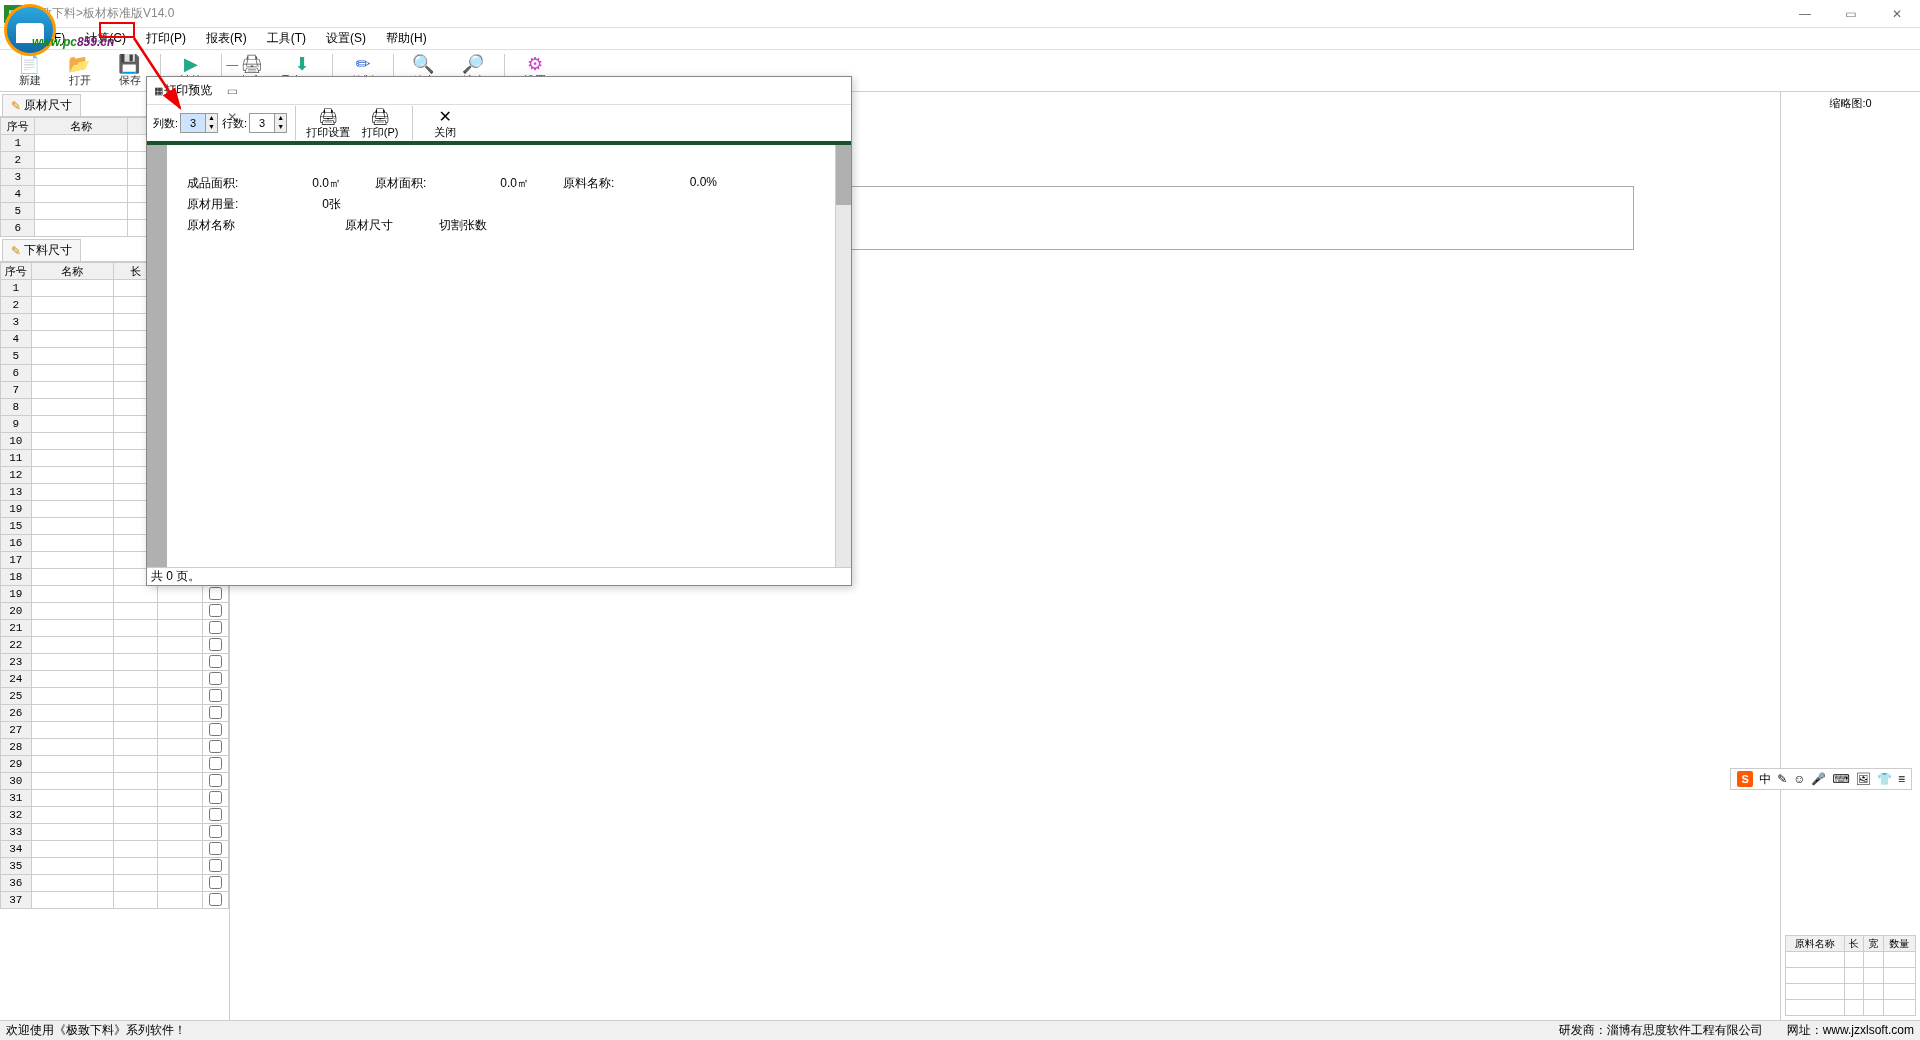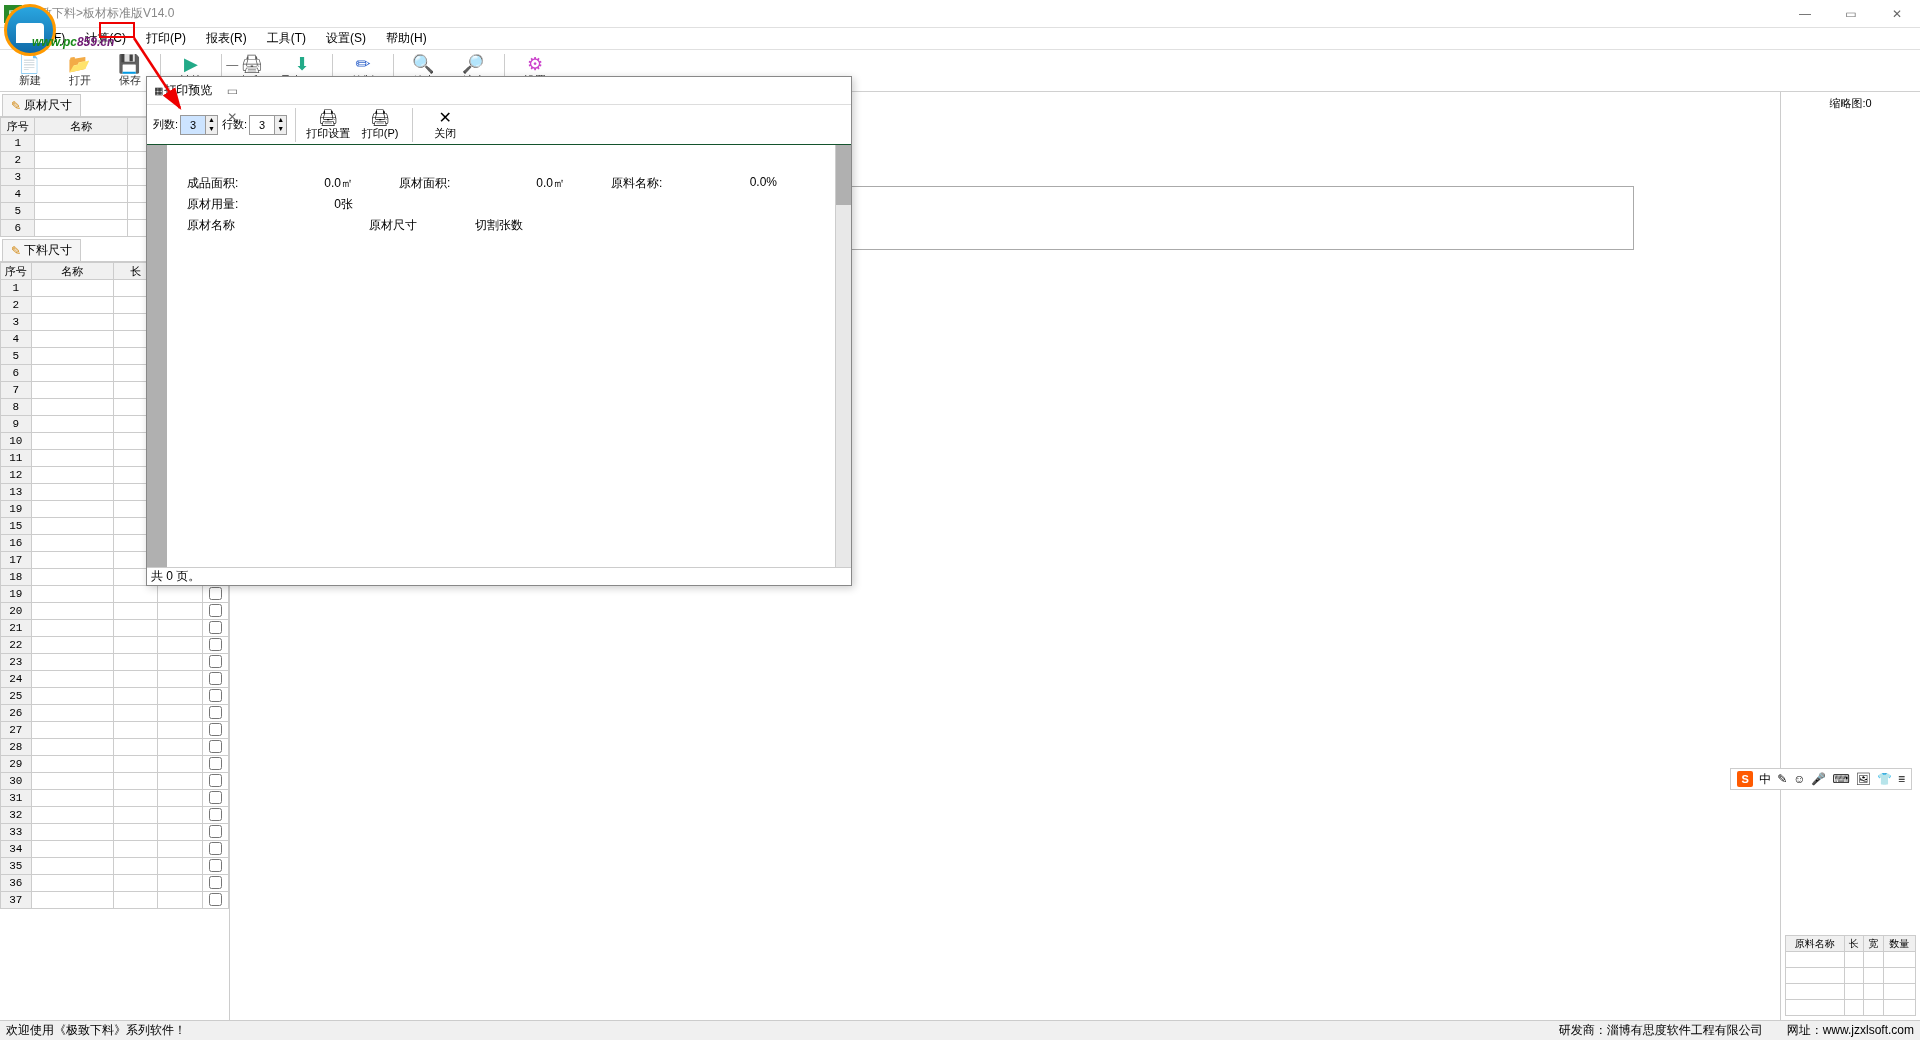--- a/index.html
+++ b/index.html
@@ -55,35 +55,35 @@
 .right-panel .thumb-label { font-size: 11px; text-align: center; margin-bottom: 4px; }
 .right-panel .small-grid th, .right-panel .small-grid td { font-size: 10px; height: 16px; }
 
 .status-bar { position: absolute; bottom: 0; left: 0; right: 0; height: 20px; border-top: 1px solid #ccc; background: #f0f0f0; display: flex; align-items: center; padding: 0 6px; font-size: 11px; }
 .status-bar .right { margin-left: auto; text-align: right; }
 
 
 .dialog { position: absolute; top: 76px; left: 146px; width: 706px; height: 510px; background: #fff; border: 1px solid #888; box-shadow: 2px 2px 8px rgba(0,0,0,.2); display: flex; flex-direction: column; z-index: 100; }
 .dlg-title { height: 28px; display: flex; align-items: center; padding-left: 6px; border-bottom: 1px solid #ddd; }
 .dlg-title .win-controls div { width: 40px; height: 26px; }
-.dlg-toolbar { height: 40px; display: flex; align-items: center; padding-left: 6px; border-bottom: 1px solid #14532d; gap: 4px; }
+.dlg-toolbar { height: 40px; display: flex; align-items: center; padding-left: 6px; border-bottom: 4px solid #14532d; gap: 4px; }
 .spin-group { display: flex; align-items: center; gap: 2px; }
 .spin-group label { font-size: 11px; }
 .spin { display: flex; align-items: center; border: 1px solid #999; height: 20px; }
 .spin input { width: 24px; border: none; text-align: center; font-size: 11px; height: 18px; outline: none; background: #cde4ff; }
 .spin .arrows { display: flex; flex-direction: column; width: 12px; }
 .spin .arrows span { height: 9px; font-size: 7px; line-height: 8px; text-align: center; border-left: 1px solid #999; cursor: pointer; background: #eee; }
 .dlg-tb-btn { display: flex; flex-direction: column; align-items: center; width: 48px; cursor: pointer; }
 .dlg-tb-btn .ico { font-size: 16px; height: 18px; }
 .dlg-tb-btn .lbl { font-size: 11px; }
 
 .dlg-body { flex: 1; display: flex; }
 .dlg-gutter { width: 20px; background: #b0b0b0; }
 .dlg-page { flex: 1; background: #fff; padding: 30px 20px; font-size: 11px; }
-.preview-row { display: flex; gap: 46px; margin-bottom: 4px; }
+.preview-row { display: flex; gap: 34px; margin-bottom: 4px; }
 .preview-row .lab { width: 60px; }
 .preview-row .val { width: 60px; text-align: right; }
 .dlg-status { height: 18px; border-top: 1px solid #ccc; padding-left: 4px; font-size: 11px; display: flex; align-items: center; }
 .dlg-scroll-right { width: 16px; background: #e8e8e8; border-left: 1px solid #ccc; position: relative; }
 .dlg-scroll-right::before { content: ""; position: absolute; top: 0; width: 100%; height: 60px; background: #b0b0b0; }
 
 .ime-bar { position: absolute; right: 8px; bottom: 250px; height: 22px; background: #fff; border: 1px solid #ccc; display: flex; align-items: center; gap: 6px; padding: 0 6px; z-index: 50; }
 .ime-bar .sogou { background: #ff5a00; color: #fff; width: 16px; height: 16px; display: flex; align-items: center; justify-content: center; font-weight: bold; font-size: 11px; border-radius: 2px; }
 .ime-bar span { font-size: 12px; }
 

